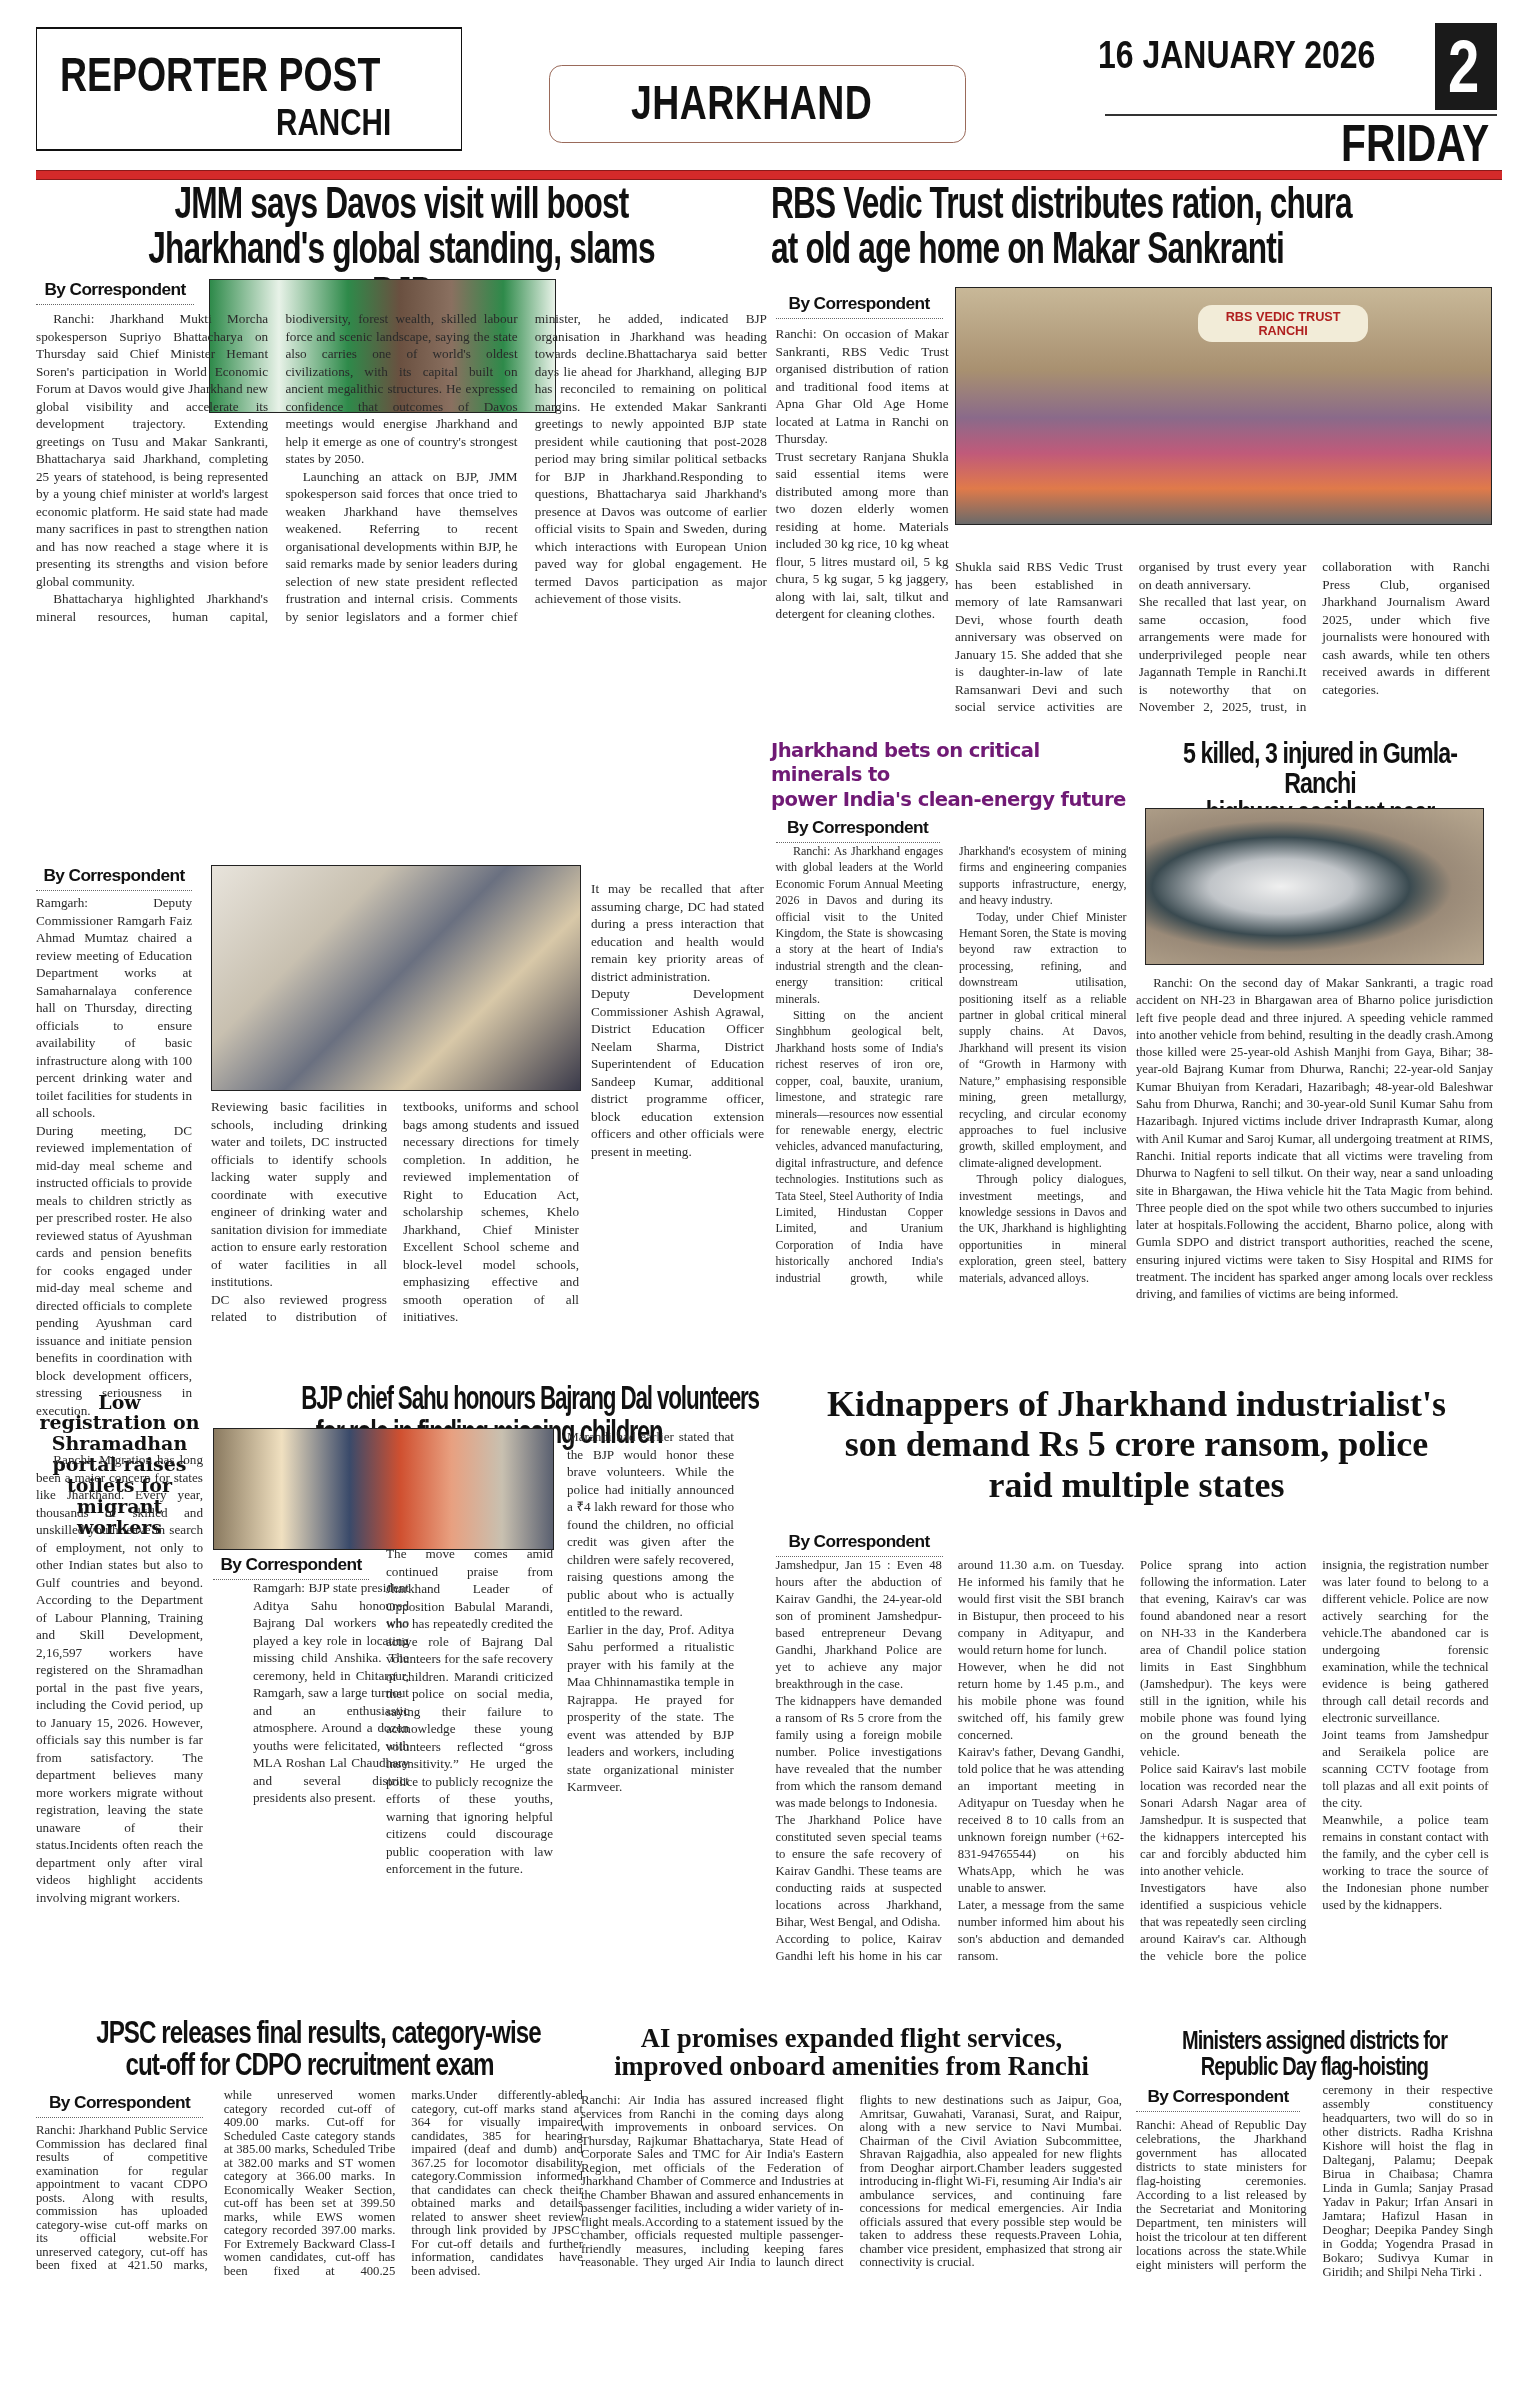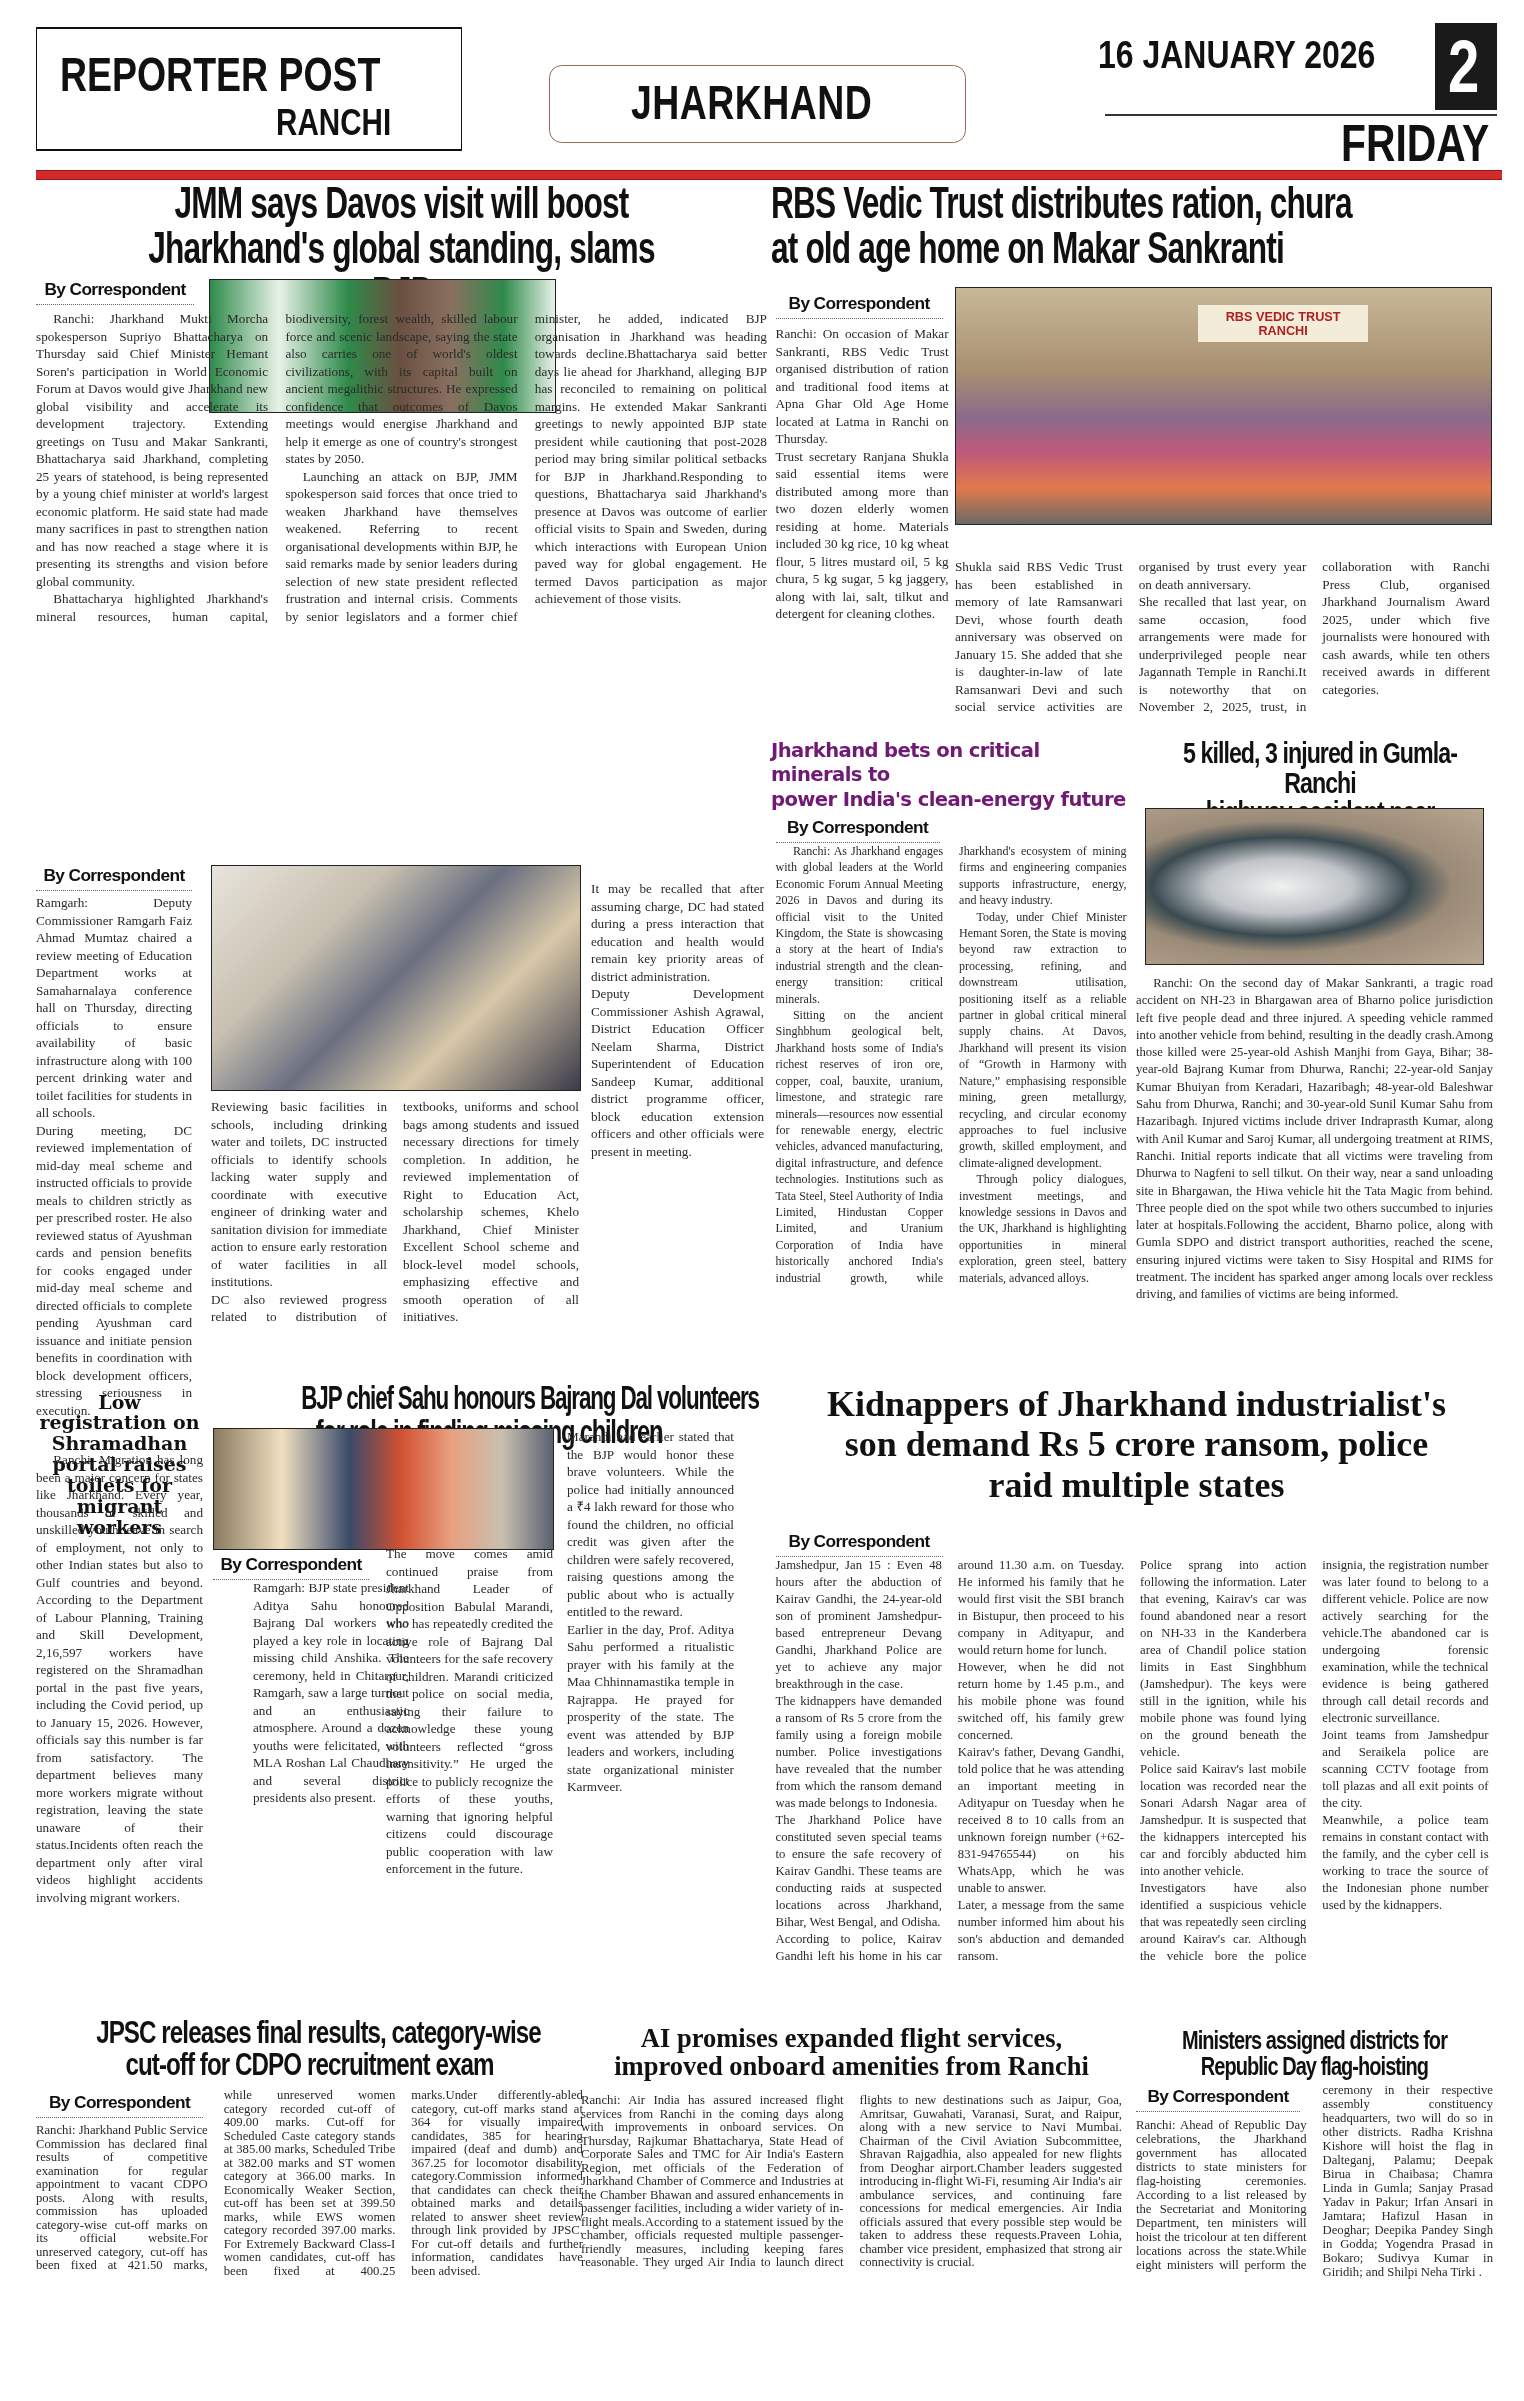--- a/index.html
+++ b/index.html
@@ -49,21 +49,21 @@
   </div>
 </div>
 
 <div class="abs" style="left:771px;top:181px;width:731px;height:552px;">
   <div class="abs headline-cond" style="left:0;top:0;width:731px;font-size:44px;">
     <div style="transform:scaleX(0.72);transform-origin:0 0;white-space:nowrap;">RBS Vedic Trust distributes ration, chura</div>
     <div style="transform:scaleX(0.72);transform-origin:0 0;white-space:nowrap;">at old age home on Makar Sankranti</div>
   </div>
   <div class="abs byline" style="left:4.6px;top:112px;width:167px;">By Correspondent</div>
   <div class="photo" style="left:184px;top:106px;width:535px;height:236px;background:linear-gradient(180deg,#c8b898 0%,#a89070 35%,#8a6a8a 55%,#c05a7a 70%,#e07a4a 85%,#6a6a6a 100%);">
-    <div class="abs" style="left:242px;top:17.3px;width:161px;padding:4.6px;background:#f2ecd8;color:#b02020;font-family:'Liberation Sans',sans-serif;font-weight:bold;font-size:12.7px;text-align:center;">RBS VEDIC TRUST RANCHI</div>
+    <div class="abs" style="left:242px;top:17.3px;width:161px;padding:4.6px;background:#f2ecd8;color:#b02020;font-family:'Liberation Sans',sans-serif;font-weight:bold;font-size:12.7px;text-align:center;border-radius:14px;">RBS VEDIC TRUST RANCHI</div>
   </div>
   <div class="abs body-text" style="left:4.6px;top:144px;width:173px;height:403px;">
     <p class="noind">Ranchi: On occasion of Makar Sankranti, RBS Vedic Trust organised distribution of ration and traditional food items at Apna Ghar Old Age Home located at Latma in Ranchi on Thursday.</p>
     <p class="noind">Trust secretary Ranjana Shukla said essential items were distributed among more than two dozen elderly women residing at home. Materials included 30 kg rice, 10 kg wheat flour, 5 litres mustard oil, 5 kg chura, 5 kg sugar, 5 kg jaggery, along with lai, salt, tilkut and detergent for cleaning clothes.</p>
   </div>
   <div class="abs body-text cols3" style="left:184px;top:377px;width:535px;height:190px;">
     <p class="noind">Shukla said RBS Vedic Trust has been established in memory of late Ramsanwari Devi, whose fourth death anniversary was observed on January 15. She added that she is daughter-in-law of late Ramsanwari Devi and such social service activities are organised by trust every year on death anniversary.</p>
     <p class="noind">She recalled that last year, on same occasion, food arrangements were made for underprivileged people near Jagannath Temple in Ranchi.It is noteworthy that on November 2, 2025, trust, in collaboration with Ranchi Press Club, organised Jharkhand Journalism Award 2025, under which five journalists were honoured with cash awards, while ten others received awards in different categories.</p>
   </div>
 </div>

